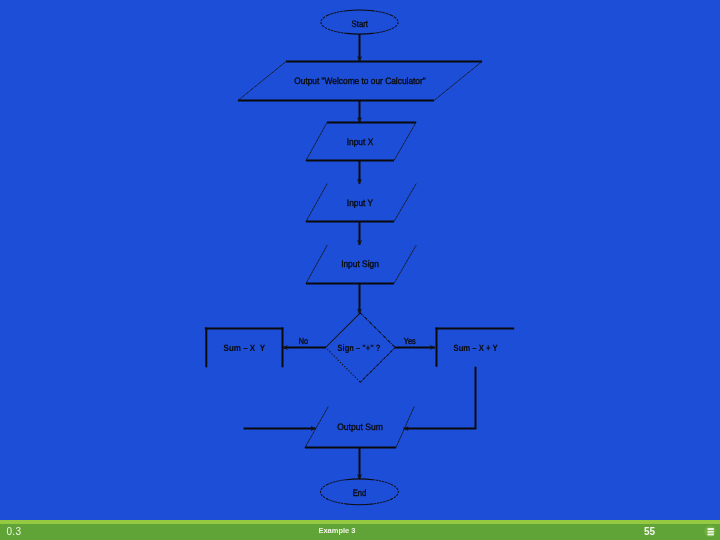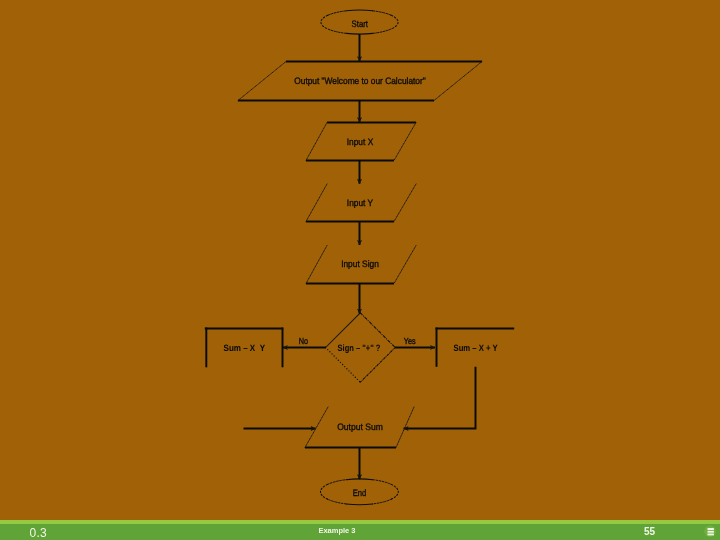--- a/index.html
+++ b/index.html
@@ -1,24 +1,24 @@
 <!DOCTYPE html>
 <html><head>
 <meta charset="utf-8">
 <style>
   html,body{margin:0;padding:0;}
   body{width:720px;height:540px;background:#ffffff;font-family:"Liberation Sans",sans-serif;overflow:hidden;-webkit-font-smoothing:antialiased;}
-  #slide{position:relative;width:720px;height:540px;background:#a16207;}
+  #slide{position:relative;width:720px;height:540px;background:#1d4ed8;}
   #chart{position:absolute;left:0;top:0;width:720px;height:540px;}
   .node-text{font-family:"Liberation Sans",sans-serif;fill:#0a0a0a;stroke:#0a0a0a;stroke-width:0.34;paint-order:stroke;}
   .node-text[font-weight="bold"]{stroke-width:0.06;}
   .node-text{text-anchor:middle;dominant-baseline:middle;-webkit-font-smoothing:antialiased;text-rendering:geometricPrecision;}
   .footer-bar{position:absolute;left:0;top:524px;width:720px;height:16px;background:#60a336;}
   .footer-stripe{position:absolute;left:0;top:520px;width:720px;height:4px;background:#96c942;}
-  .f-left{transform:translateZ(0);position:absolute;left:6.5px;top:526px;color:#f2f7ea;font-size:12px;letter-spacing:0.3px;margin-left:23px;}
+  .f-left{transform:translateZ(0);position:absolute;left:6.5px;top:526px;color:#f2f7ea;font-size:10px;letter-spacing:0.3px;}
   .f-center{transform:translateZ(0);position:absolute;left:0;top:526px;width:674px;text-align:center;color:#f2f7ea;font-size:7.5px;font-weight:bold;}
   .f-right{transform:translateZ(0);position:absolute;left:644px;top:526px;color:#f2f7ea;font-size:10px;font-weight:bold;}
   .f-icon{position:absolute;left:704px;top:524.5px;width:13px;height:13px;}
 </style>
 </head>
 <body>
 
 <div id="slide">
 
   <svg id="chart" viewBox="0 0 720 540">

